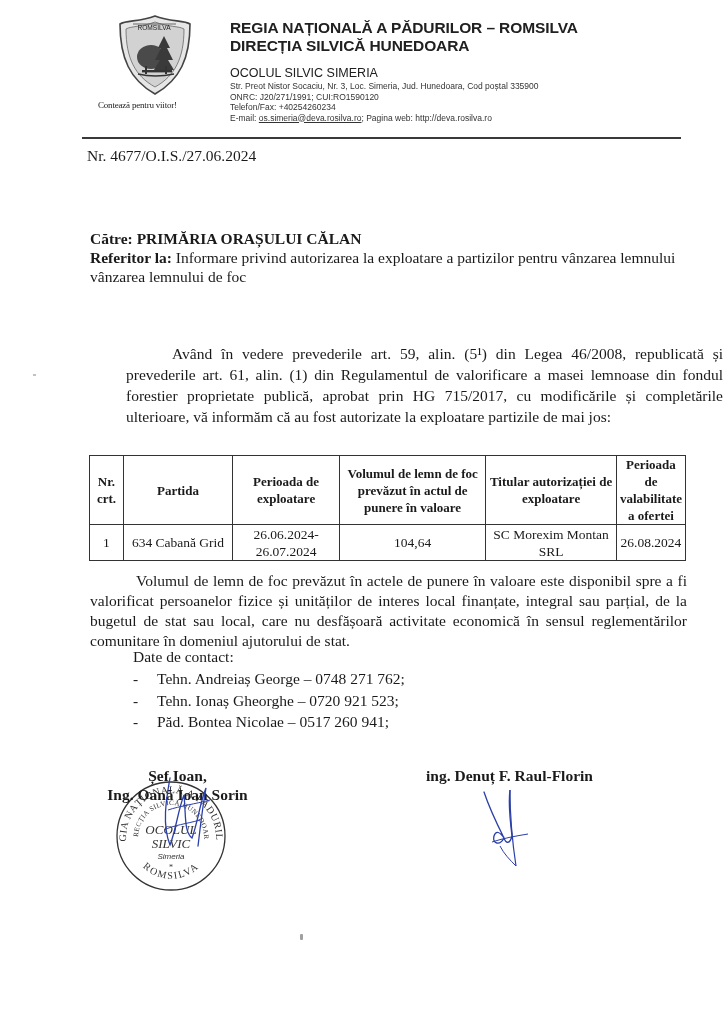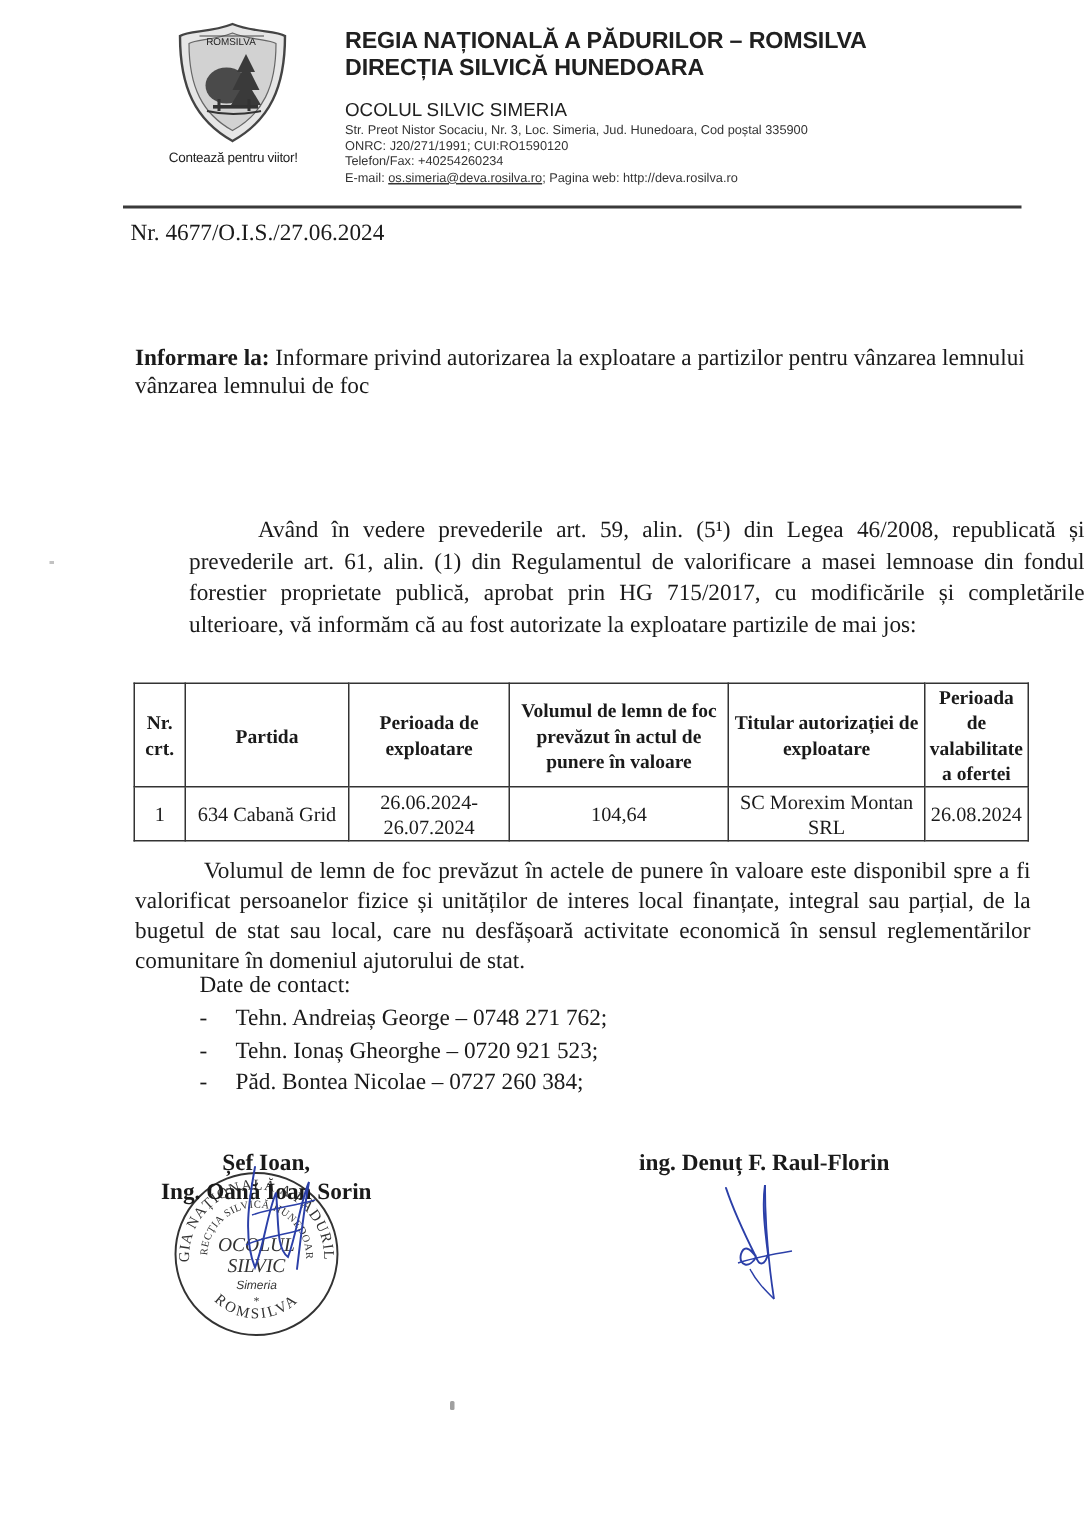--- a/index.html
+++ b/index.html
@@ -2,22 +2,22 @@
 <html><head>
 <meta charset="utf-8">
 <style>
   * { box-sizing: border-box; margin: 0; padding: 0; }
   html, body { width: 724px; height: 1024px; background: #ffffff; overflow: hidden; }
   body { position: relative; font-family: "Liberation Serif", serif; color: #1a1a1a; }
 
   
   .logo-block { position: absolute; left: 98px; top: 14px; width: 115px; height: 100px; }
   .logo-shield { position: absolute; left: 20px; top: 0; width: 74px; height: 82px; }
-  .logo-slogan { position: absolute; left: 0; top: 86px; width: 115px; text-align: center;
-                 font-family: Liberation Sans, sans-serif; font-size: 9px; color: #222; letter-spacing: -0.2px; }
+  .logo-slogan { position: absolute; left: 0; top: 86px; width: 115px; 
+                 font-family: Liberation Serif, serif; font-size: 9px; color: #222; letter-spacing: -0.2px; }
 
   .org { position: absolute; left: 230px; top: 19px; font-family: "Liberation Sans", sans-serif; color: #202020; }
   .org-name { font-size: 15.5px; font-weight: bold; line-height: 18px; letter-spacing: -0.1px; }
   .org-dept { font-size: 15.5px; font-weight: bold; line-height: 17px; letter-spacing: -0.1px; }
   .org-unit { font-size: 12.5px; line-height: 15px; margin-top: 12px; }
   .org-line { font-size: 8.5px; line-height: 10.5px; color: #333; }
   .org-line .u { text-decoration: underline; }
 
   .header-rule { position: absolute; left: 82px; top: 137px; width: 599px; height: 2px; background: #3a3a3a; }
 
@@ -85,21 +85,24 @@
     <span>E-mail: </span><span class="u">os.simeria@deva.rosilva.ro</span><span>; Pagina web: </span><span>http://deva.rosilva.ro</span>
   </div>
 </div>
 
 <div class="header-rule"></div>
 
 <div class="reg-no">Nr. 4677/O.I.S./27.06.2024</div>
 
 <div class="addressee">
   <div>
-    <b>Informare la:</b> <span>Informare privind autorizarea la exploatare a partizilor pentru vânzarea lemnului vânzarea lemnului de foc</span>
+    <b>Către:</b> <b>PRIMĂRIA ORAȘULUI CĂLAN</b>
+  </div>
+  <div>
+    <b>Referitor la:</b> <span>Informare privind autorizarea la exploatare a partizilor pentru vânzarea lemnului vânzarea lemnului de foc</span>
   </div>
 </div>
 
 <div class="speck2"></div>
 
 <div class="para p1"><span class="indent"></span><span>Având în vedere prevederile art. 59, alin. (5¹) din Legea 46/2008, republicată și prevederile art. 61, alin. (1) din Regulamentul de valorificare a masei lemnoase din fondul forestier proprietate publică, aprobat prin HG 715/2017, cu modificările și completările ulterioare, vă informăm că au fost autorizate la exploatare partizile de mai jos:</span></div>
 
 <table class="partizi">
   <thead>
     <tr>
@@ -131,21 +134,21 @@
     <div class="contact-item">
         <span class="dash">-</span>
         <span>Tehn. Andreiaș George – 0748 271 762;</span>
       </div>
     <div class="contact-item">
         <span class="dash">-</span>
         <span>Tehn. Ionaș Gheorghe – 0720 921 523;</span>
       </div>
     <div class="contact-item">
         <span class="dash">-</span>
-        <span>Păd. Bontea Nicolae – 0727 260 384;</span>
+        <span>Păd. Bontea Nicolae – 0517 260 941;</span>
       </div>
   </div>
 </div>
 
 <svg class="stamp" viewBox="0 0 118 118">
   <defs>
     <path id="outerArc" d="M 14 62 A 45 45 0 0 1 104 62"></path>
     <path id="innerArc" d="M 26 62 A 33 33 0 0 1 92 62"></path>
     <path id="bottomArc" d="M 22 78 A 40 40 0 0 0 96 78"></path>
   </defs>

